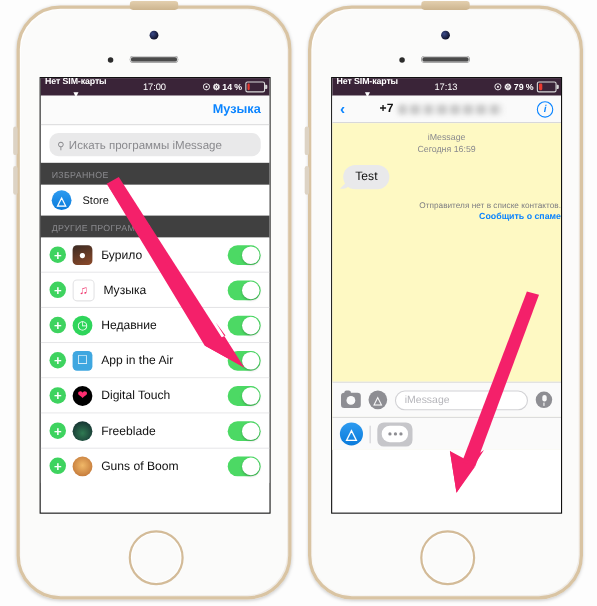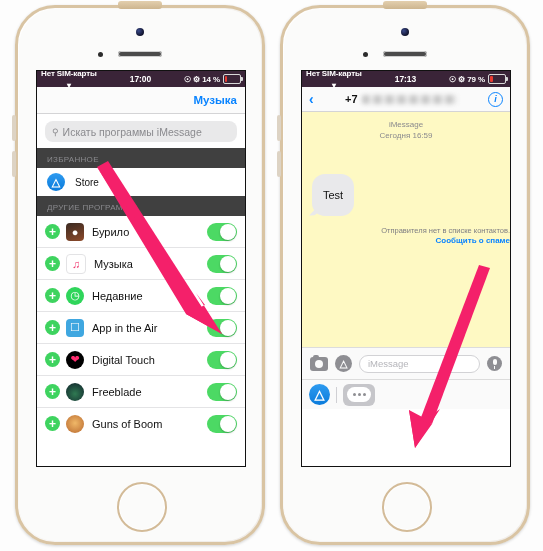--- a/index.html
+++ b/index.html
@@ -81,21 +81,21 @@
   .statusbar {
     height: 16px;
     background: #3a2438;
     color: #ffffff;
     display:flex; align-items:center;
     font-size: 8px;
     padding: 0 4px;
     letter-spacing: -0.1px;
   }
   .sb-left { display:flex; align-items:center; gap:3px; font-weight:bold;flex-direction:column; }
-  .sb-center { flex:1; text-align:center; font-weight:bold; font-size:8.5px;}
+  .sb-center { flex:1; text-align:center; font-weight:normal; font-size:8.5px;}
   .sb-right { display:flex; align-items:center; gap:2px; font-weight:bold;}
   .wifi-ico { font-size:8px; }
   .batt {
     width:16px; height:8px; border:1px solid #d8d8d8; border-radius:2px;
     position:relative; display:inline-block; margin-left:1px;
   }
   .batt::after{
     content:""; position:absolute; right:-3px; top:2px;
     width:2px; height:4px; background:#d8d8d8; border-radius:0 1px 1px 0;
   }
@@ -187,23 +187,22 @@
     width:13px; height:13px; border-radius:50%;
     border:1.2px solid #0a84ff; color:#0a84ff;
     font-size:9px; font-style:italic; font-weight:700;
     display:flex; align-items:center; justify-content:center; flex:none;
   }
   .msg-body { background:#fef9c3; padding-top:8px; height:289px; position:relative;}
   .msg-meta { text-align:center; font-size:8px; color:#8a8a8e; line-height:1.35; }
   .bubble-row { padding: 8px 0 0 10px; }
   .bubble {
     display:inline-block; background:#e9e9eb; color:#111;
-    font-size:11px; border-radius:13px; padding:15px 11px;
+    font-size:11px; border-radius:13px; padding:5px 11px;
     position:relative;
-    margin-top:24px;
   }
   .bubble::after{
     content:""; position:absolute; left:-3px; bottom:0;
     width:10px; height:10px; background:#e9e9eb;
     border-bottom-right-radius:8px;
     clip-path: polygon(100% 0,100% 100%,0 100%);
   }
   .spam-block { text-align:right; margin-top:10px; }
   .spam-text { font-size:7.5px; color:#7d7d82; }
   .spam-link { font-size:8px; color:#0a84ff; font-weight:700; margin-top:1px; }

